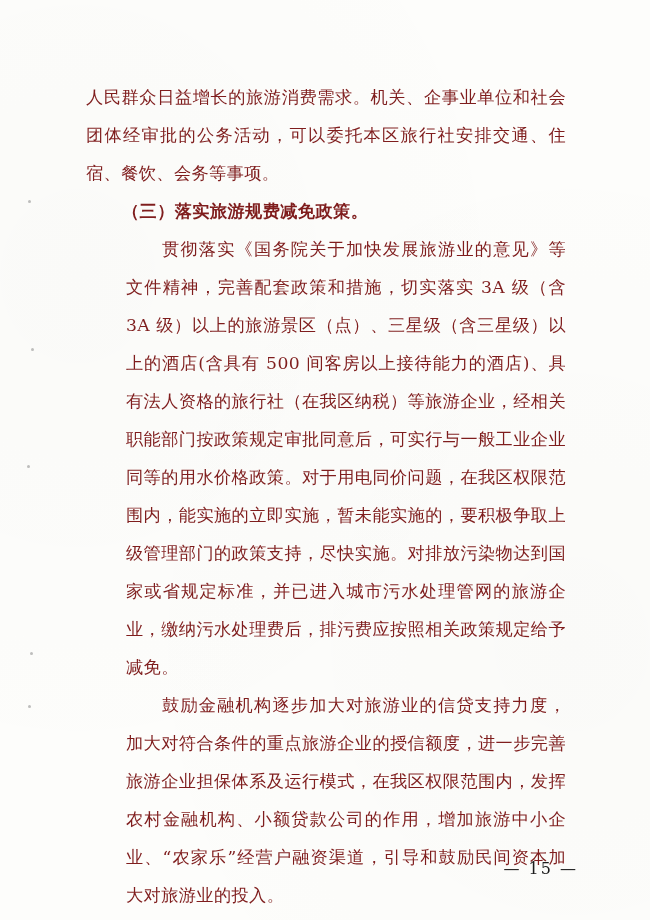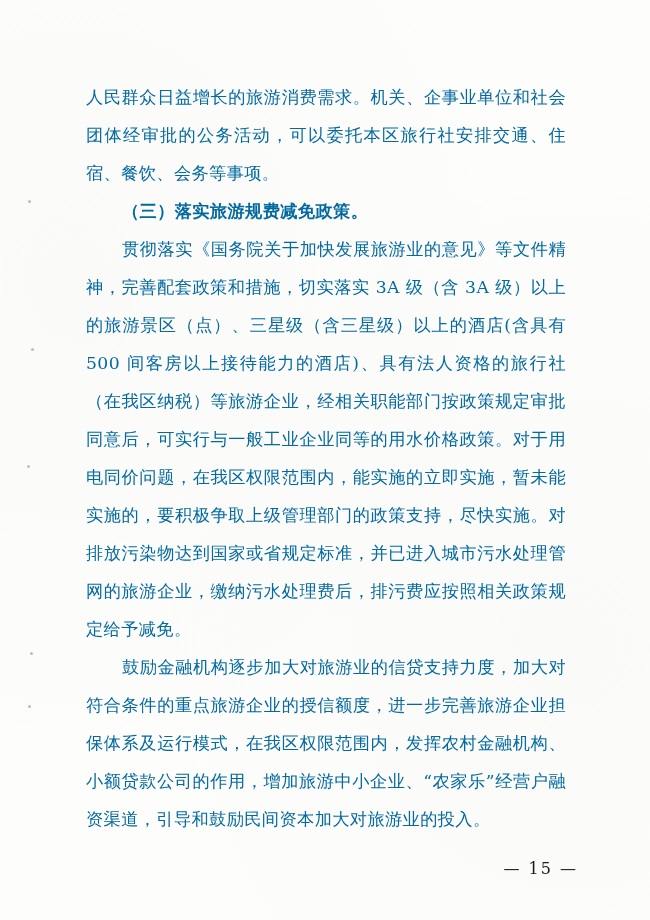--- a/index.html
+++ b/index.html
@@ -32,30 +32,31 @@
   }
   .content {
     position: absolute;
     left: 86px;
     top: 78px;
     width: 480px;
   }
   .para {
     font-size: 17.2px;
     line-height: 38px;
-    color: #0369a1;
+    color: #7f1d1d;
     text-align: justify;
     text-justify: inter-ideograph;
     letter-spacing: 0.4px;
     margin: 0;
     font-family: "DejaVu Serif", serif;
     text-indent: 0;
   }
   .para.indent {
     text-indent: 36px;
+    margin-left: 40px;
   }
   .para.heading {
     text-indent: 36px;
     font-weight: bold;
   }
   
   .page-number {
     position: absolute;
     right: 72px;
     bottom: 42px;

